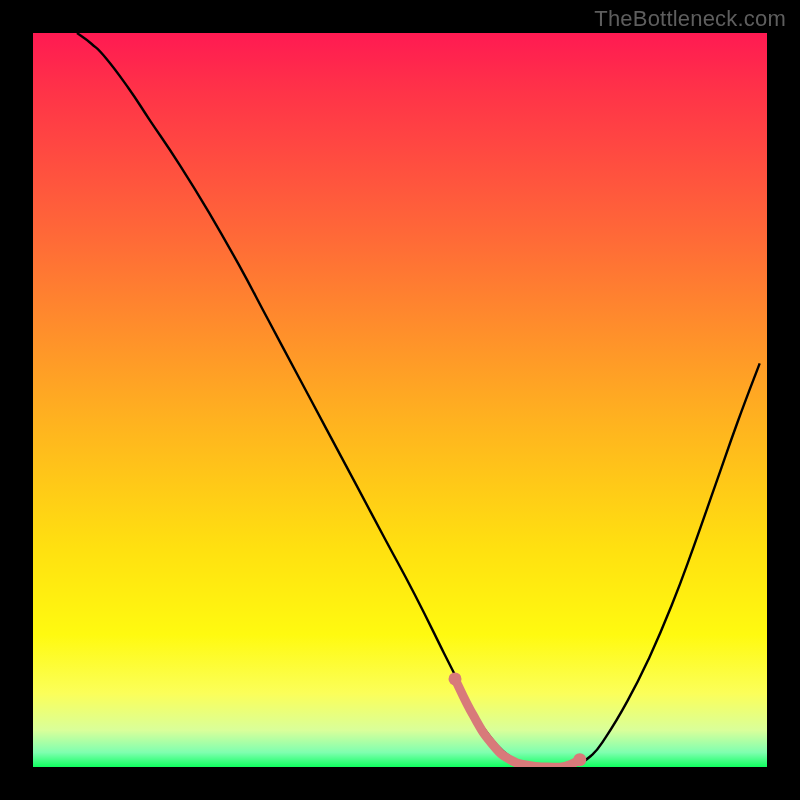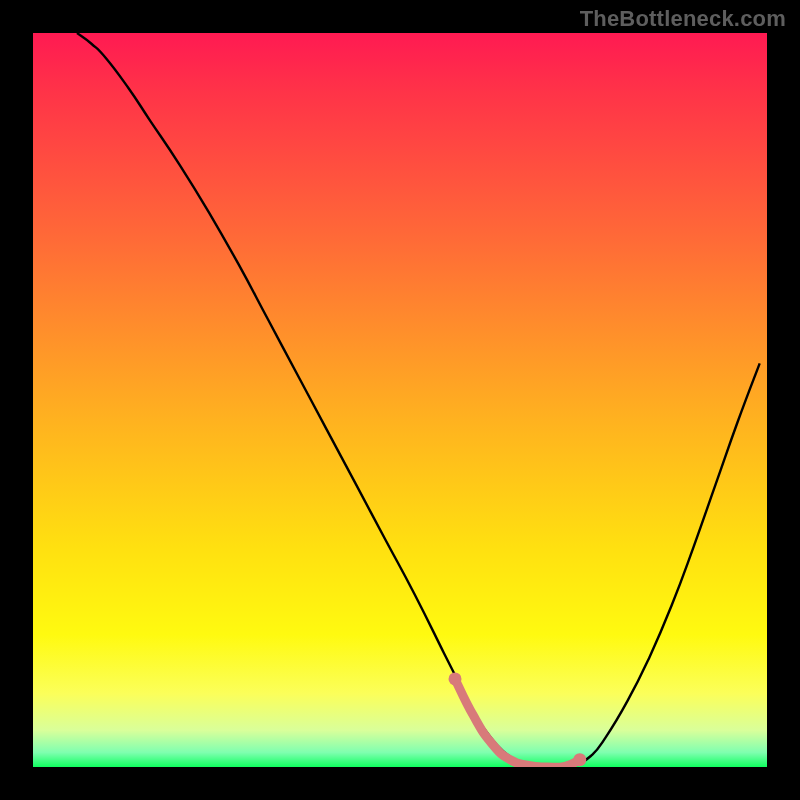--- a/index.html
+++ b/index.html
@@ -36,21 +36,21 @@
       #80ffb0 98%,
       #10ff60 100%
     );
   }
   .watermark {
     position: absolute;
     top: 6px;
     right: 14px;
     color: #5e5e5e;
     font-size: 22px;
-    font-weight: 700;
+    font-weight: 400;
     letter-spacing: 0.2px;
   }
   svg.curve {
     position: absolute;
     left: 0;
     top: 0;
     width: 734px;
     height: 734px;
   }
 </style>

